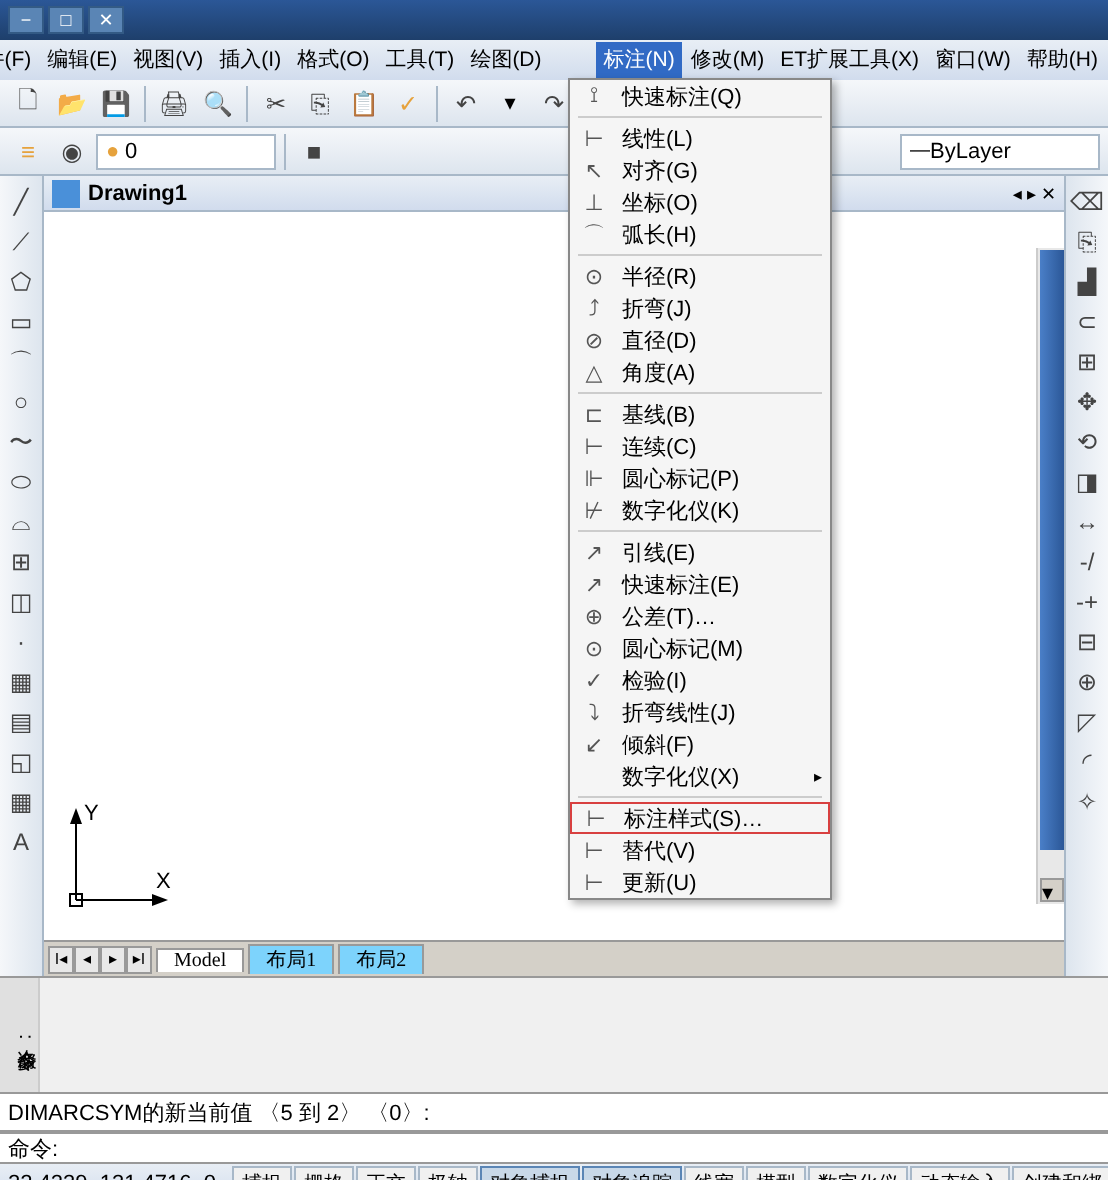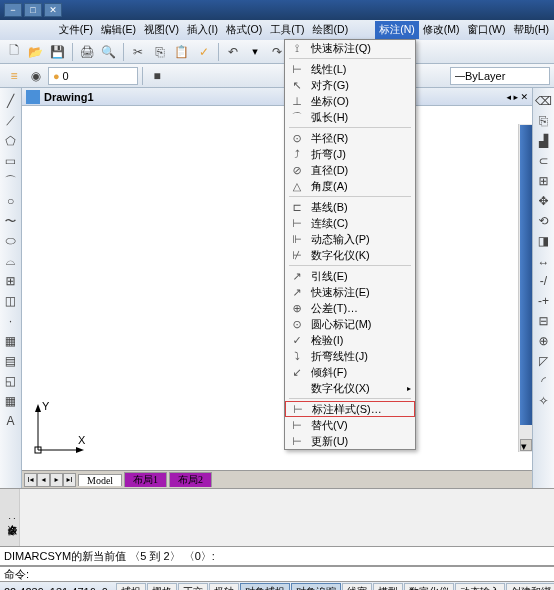--- a/index.html
+++ b/index.html
@@ -27,21 +27,21 @@
 .docicon{width:14px;height:14px;background:#4a90d9;}
 .canvas{flex:1;background:#fff;position:relative;overflow:hidden;}
 .ucs{position:absolute;bottom:10px;left:8px;}
 .vscrl{position:absolute;right:0;top:18px;bottom:18px;width:14px;background:#e8e8e8;border-left:1px solid #ccc;}
 .vscrl .thumb{position:absolute;top:0;width:12px;height:300px;background:linear-gradient(90deg,#4a7fc8,#2b5797);margin:1px;}
 .vscrl .arr{position:absolute;bottom:0;width:12px;height:12px;background:#d4d0c8;border:1px solid #999;margin:1px;}
 .tabs{height:18px;background:#d4d0c8;display:flex;align-items:center;padding:0 2px;border-top:1px solid #999;}
 .tabs .nav{display:flex;gap:0;}
 .tabs .nav span{width:13px;height:14px;background:#e8e8e8;border:1px solid #999;display:flex;align-items:center;justify-content:center;font-size:8px;cursor:pointer;}
 .tabs .tab{padding:0 8px;background:#fff;border:1px solid #999;border-bottom:none;margin-left:2px;font-size:10px;cursor:pointer;font-family:Liberation Serif, serif;}
-.tabs .tab.in{background:#a21caf;text-align:center;}
+.tabs .tab.in{background:#7dd3fc;text-align:center;}
 .cmdarea{height:58px;background:#f0f0f0;border-top:1px solid #999;display:flex;}
 .cmdmark{width:20px;background:#e0e0e0;border-right:1px solid #ccc;text-align:center;padding-top:2px;}
 .cmdtext{flex:1;padding:2px 4px;font-family:SimSun,monospace;font-size:11px;line-height:14px;}
 .cmdline{height:20px;background:#fff;border-top:1px solid #999;border-bottom:1px solid #999;display:flex;align-items:center;padding:0 4px;font-family:SimSun,monospace;font-size:11px;}
 .status{height:20px;background:linear-gradient(#e8eef5,#d1dced);display:flex;align-items:center;padding:0 4px;gap:2px;font-size:10px;}
 .status .coord{min-width:110px;}
 .status .sbtn{padding:1px 4px;border:1px solid #a8b8c8;background:#f0f0f0;cursor:pointer;white-space:nowrap;font-size:10px;}
 .status .sbtn.act{background:#c8d8e8;border-color:#5a85b5;}
 .dropdown{position:absolute;top:39px;left:284px;width:132px;background:#f5f5f5;border:1px solid #888;box-shadow:2px 2px 4px rgba(0,0,0,.3);z-index:100;}
 .dd-item{height:16px;display:flex;align-items:center;padding:0 4px;gap:6px;cursor:pointer;position:relative;}
@@ -67,20 +67,21 @@
   <div class="menus" id="menus">
       <span class="menu-item">文件(F)</span>
       <span class="menu-item">编辑(E)</span>
       <span class="menu-item">视图(V)</span>
       <span class="menu-item">插入(I)</span>
       <span class="menu-item">格式(O)</span>
       <span class="menu-item">工具(T)</span>
       <span class="menu-item">绘图(D)</span>
       <span class="menu-item active">标注(N)</span>
       <span class="menu-item">修改(M)</span>
+      <span class="menu-item">ET扩展工具(X)</span>
       <span class="menu-item">窗口(W)</span>
       <span class="menu-item">帮助(H)</span>
     </div>
 
 </div>
 
 <div class="toolbar">
   <span class="tbtn ii">🗋</span>
   <span class="tbtn ii" style="color:#e6a23c">📂</span>
   <span class="tbtn ii" style="color:#4a7fc8">💾</span>
@@ -259,21 +260,21 @@
     <div class="dd-item">
       <span class="ic">⊏</span>
       <span>基线(B)</span>
     </div>
     <div class="dd-item">
       <span class="ic">⊢</span>
       <span>连续(C)</span>
     </div>
     <div class="dd-item">
       <span class="ic">⊩</span>
-      <span>动态输入(P)</span>
+      <span>圆心标记(P)</span>
     </div>
     <div class="dd-item">
       <span class="ic">⊬</span>
       <span>数字化仪(K)</span>
     </div>
     <div class="dd-sep"></div>
     <div class="dd-item">
       <span class="ic">↗</span>
       <span>引线(E)</span>
     </div>

